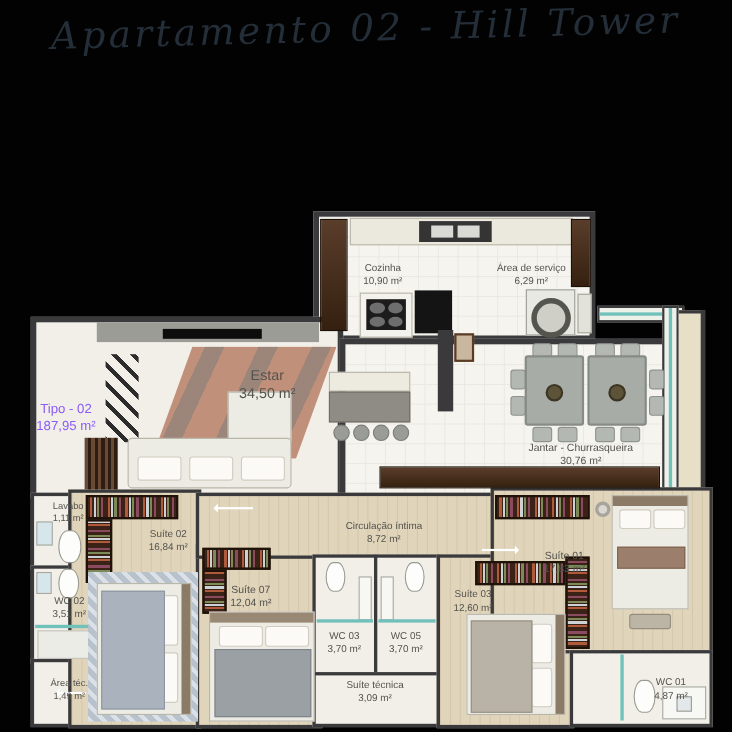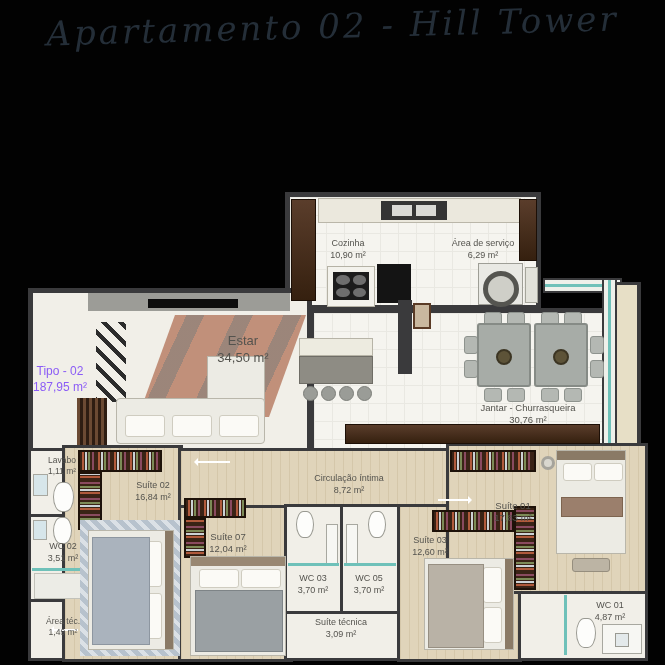--- a/index.html
+++ b/index.html
@@ -257,18 +257,18 @@
       <span class="ar">3,09 m²</span>
   </div>
   <div class="lbl" style="left:430px;top:535px;font-size:9px;">
     <span class="nm">Suíte 03</span>
       <span class="ar">12,60 m²</span>
   </div>
   <div class="lbl" style="left:513px;top:475px;font-size:9.5px;margin-top:25px;">
     <span class="nm">Suíte 01</span>
       <span class="ar">17,83 m²</span>
   </div>
-  <div class="lbl" style="left:610px;top:600px;font-size:9px;">
+  <div class="lbl" style="left:610px;top:615px;font-size:9px;">
     <span class="nm">WC 01</span>
       <span class="ar">4,87 m²</span>
   </div>
 
 </div>
 
 </body></html>

